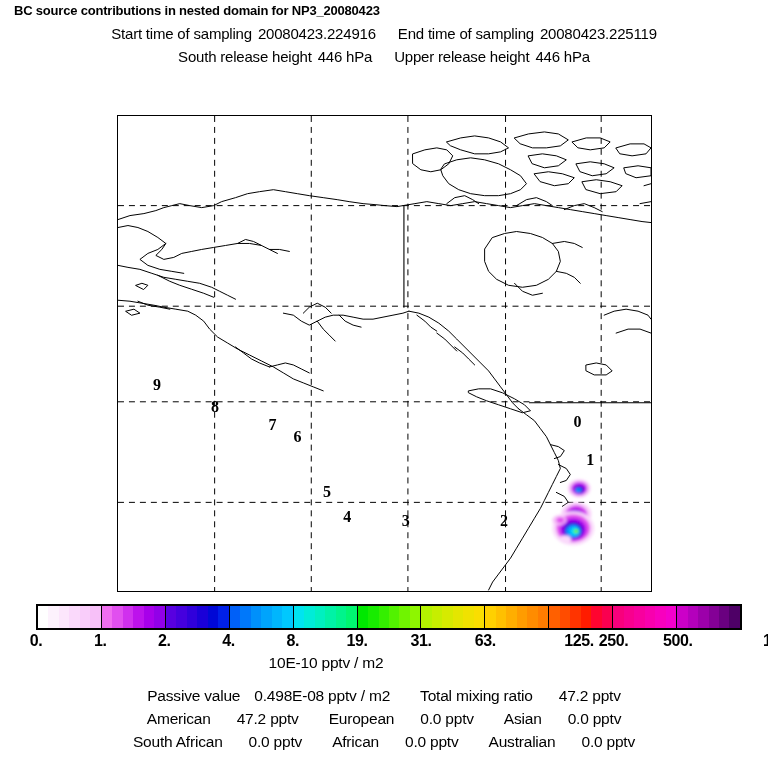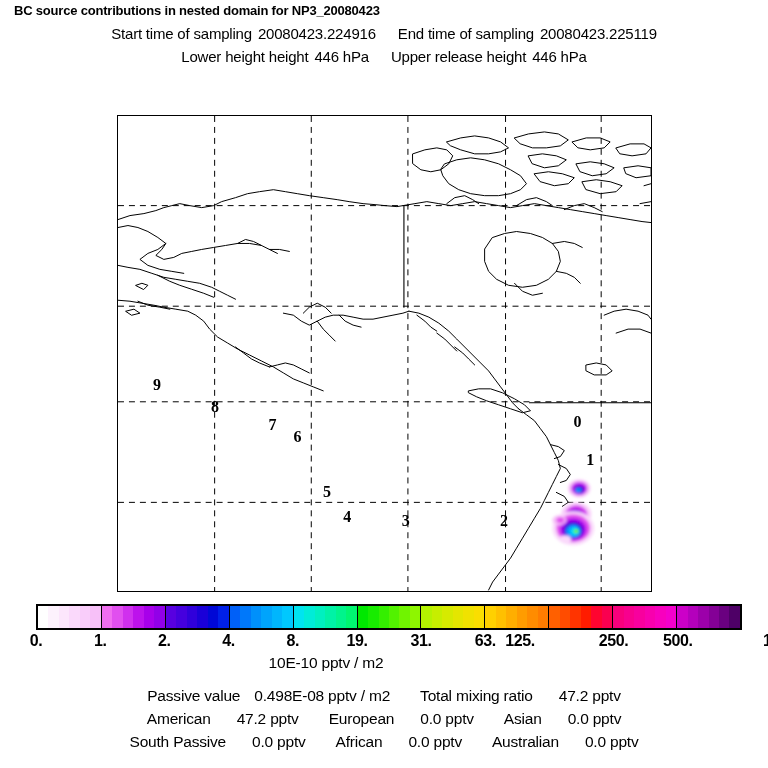--- a/index.html
+++ b/index.html
@@ -150,21 +150,21 @@
 <body>
 
 <div id="header">
   <div id="title">BC  source contributions in nested domain for NP3_20080423</div>
 
   <div class="hdr-line">
     <span>Start time of sampling</span><span class="gap-sm"></span><span>20080423.224916</span><span class="gap-lg"></span><span>End time of sampling</span><span class="gap-sm"></span><span>20080423.225119</span>
   </div>
 
   <div class="hdr-line">
-    <span>Lower height height</span><span class="gap-sm"></span><span>446 hPa</span><span class="gap-lg"></span><span>Upper release height</span><span class="gap-sm"></span><span>446 hPa</span>
+    <span>South release height</span><span class="gap-sm"></span><span>446 hPa</span><span class="gap-lg"></span><span>Upper release height</span><span class="gap-sm"></span><span>446 hPa</span>
   </div>
 
 </div>
 
 <div id="plot-wrap">
   <div id="plot-frame">
 
     <svg id="grid-svg" viewBox="0 0 535 477" preserveAspectRatio="none">
       <g stroke="#000" stroke-width="1" stroke-dasharray="6,5" fill="none">
         <line x1="97" y1="0" x2="97" y2="477"></line>
@@ -419,32 +419,32 @@
 </div>
 <div id="cb-ticks">
     <div class="cb-tick" style="left: 36px;">0.</div>
     <div class="cb-tick" style="left: 100.182px;">1.</div>
     <div class="cb-tick" style="left: 164.364px;">2.</div>
     <div class="cb-tick" style="left: 228.545px;">4.</div>
     <div class="cb-tick" style="left: 292.727px;">8.</div>
     <div class="cb-tick" style="left: 356.909px;">19.</div>
     <div class="cb-tick" style="left: 421.091px;">31.</div>
     <div class="cb-tick" style="left: 485.273px;">63.</div>
-    <div class="cb-tick" style="left: 520px;">125.</div>
+    <div class="cb-tick" style="left: 579px;">125.</div>
     <div class="cb-tick" style="left: 613.636px;">250.</div>
     <div class="cb-tick" style="left: 677.818px;">500.</div>
     <div class="cb-tick" style="left: 742px; margin-left: 40px;">1000.</div>
   </div>
 <div id="cb-unit">10E-10 pptv / m2</div>
 
 <div id="footer">
   <div class="ft-line">
     <span>Passive value</span><span class="g1"></span><span>0.498E-08 pptv / m2</span><span class="g3"></span><span>Total mixing ratio</span><span class="g2"></span><span>47.2 pptv</span>
   </div>
 
   <div class="ft-line">
     <span>American</span><span class="g2"></span><span>47.2 pptv</span><span class="g3"></span><span>European</span><span class="g2"></span><span>0.0 pptv</span><span class="g3"></span><span>Asian</span><span class="g2"></span><span>0.0 pptv</span>
   </div>
 
   <div class="ft-line">
-    <span>South Passive</span><span class="g2"></span><span>0.0 pptv</span><span class="g3"></span><span>African</span><span class="g2"></span><span>0.0 pptv</span><span class="g3"></span><span>Australian</span><span class="g2"></span><span>0.0 pptv</span>
+    <span>South African</span><span class="g2"></span><span>0.0 pptv</span><span class="g3"></span><span>African</span><span class="g2"></span><span>0.0 pptv</span><span class="g3"></span><span>Australian</span><span class="g2"></span><span>0.0 pptv</span>
   </div>
 </div>
 
 </body></html>

